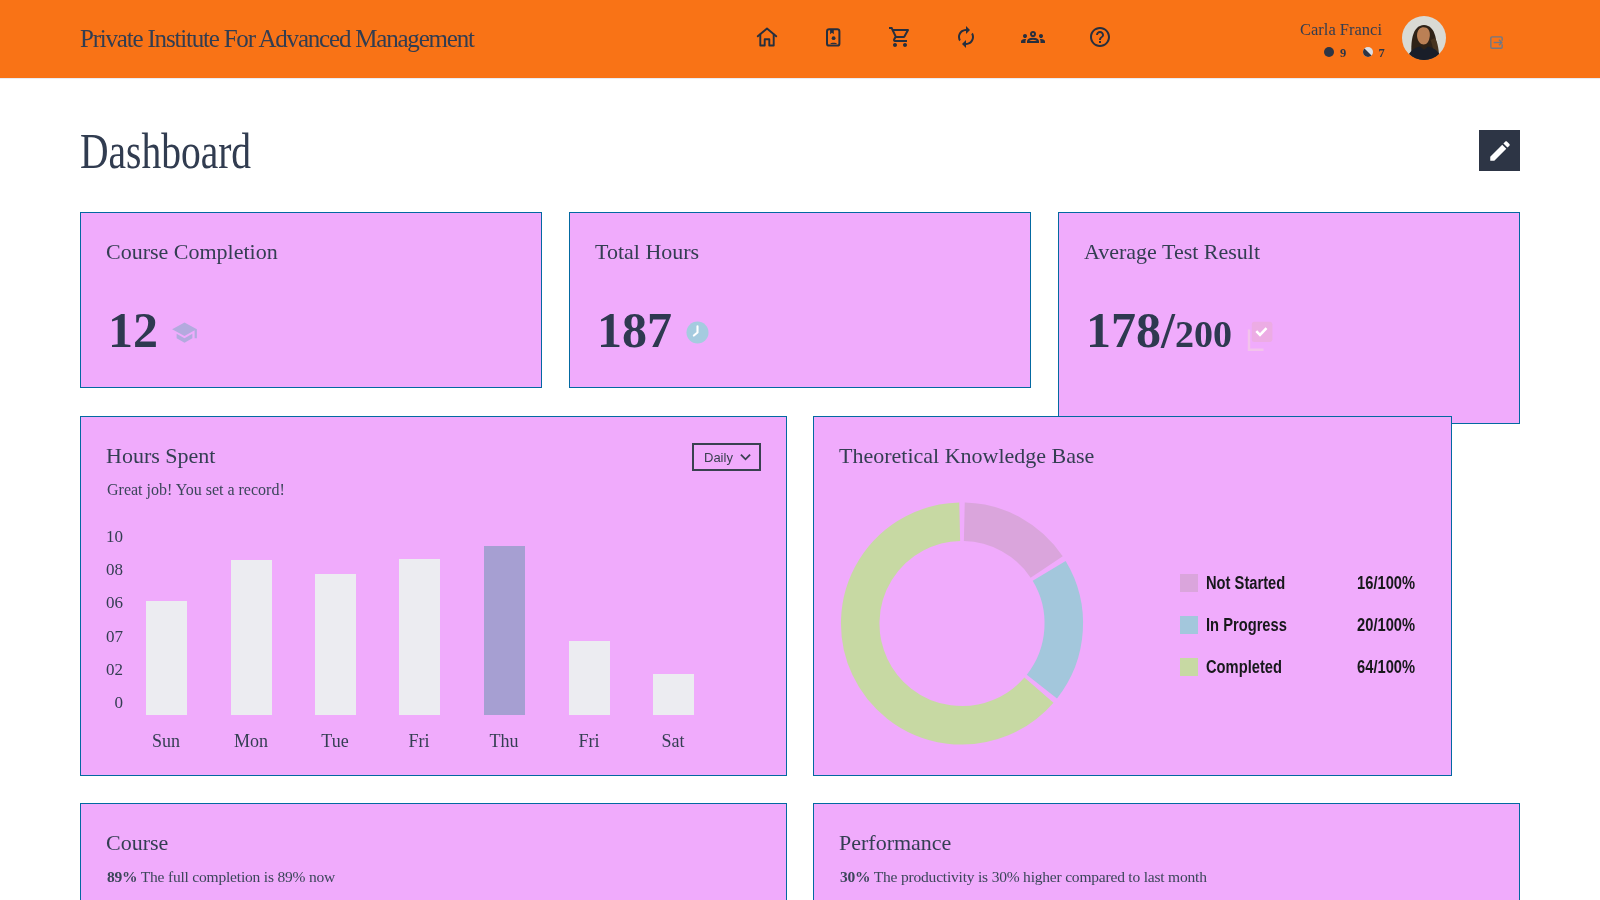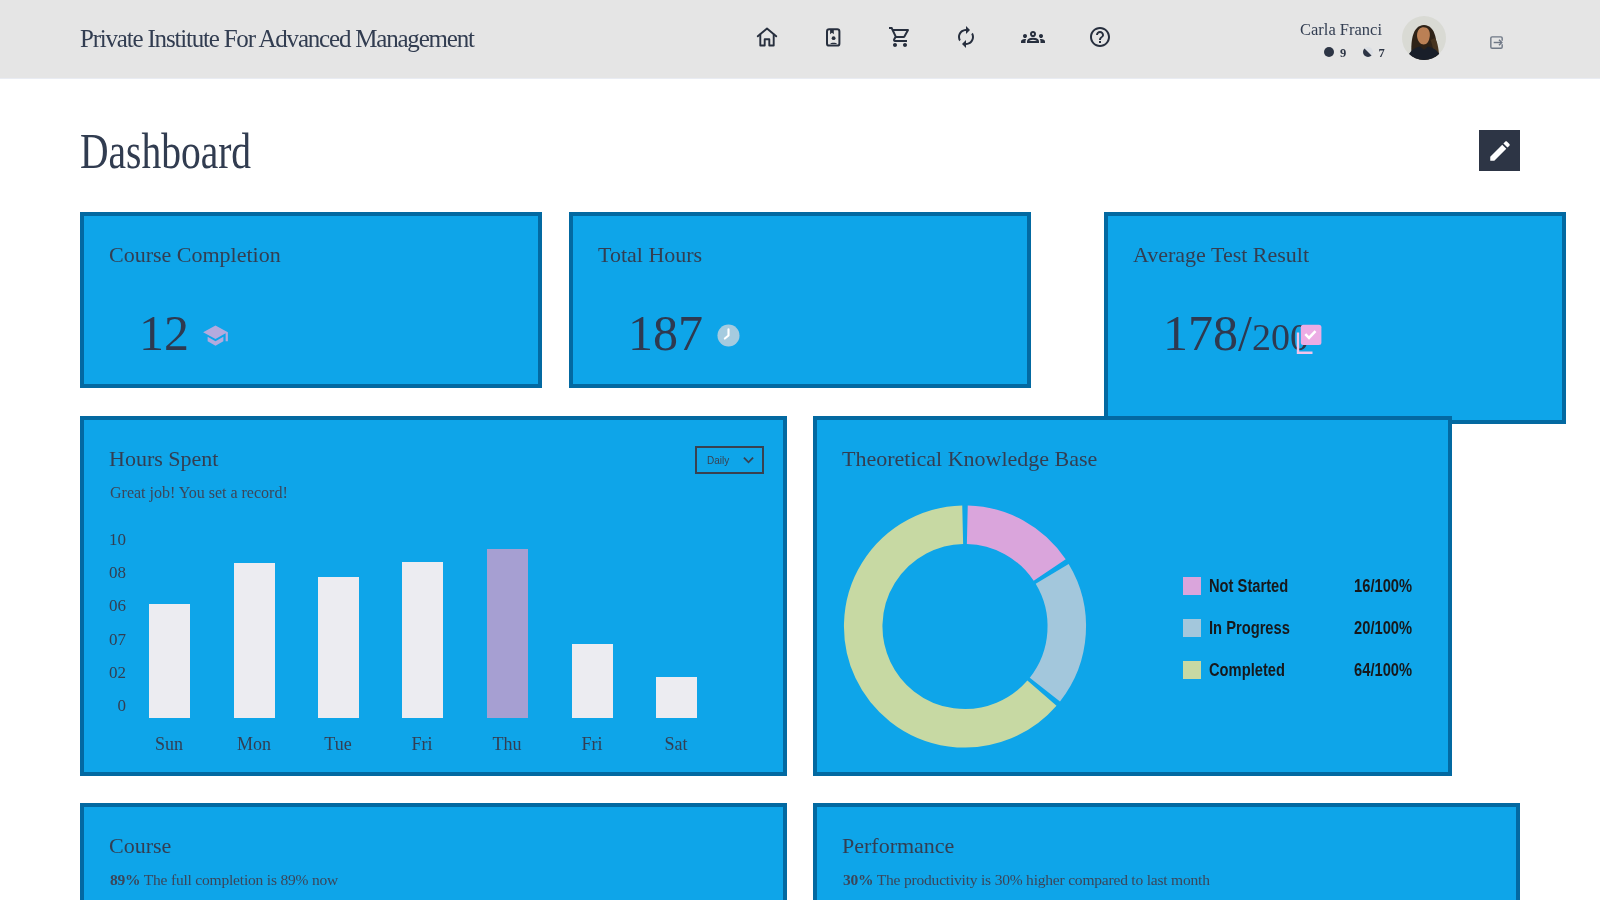--- a/index.html
+++ b/index.html
@@ -1,47 +1,47 @@
 <!DOCTYPE html>
 <html><head>
 <meta charset="utf-8">
 <style>
 * { margin:0; padding:0; box-sizing:border-box; }
 html,body { width:1600px; height:900px; background:#ffffff; overflow:hidden; }
 body { font-family:"Liberation Serif", serif; color:#333e52; position:relative; }
 .abs { position:absolute; }
 
-.header { position:absolute; top:0; left:0; width:1600px; height:79px; background:#e5e5e5; border-bottom:1px solid #e9ecf3; }
+.header { position:absolute; top:0; left:0; width:1600px; height:79px; background:#f97316; border-bottom:1px solid #e9ecf3; }
 .brand { position:absolute; left:80px; top:25px; font-size:25px; letter-spacing:-1.2px; color:#323d51; white-space:nowrap; }
 .navicons { position:absolute; top:25px; left:755px; height:24px; }
 .navicons svg { position:absolute; top:0; }
 .uname { position:absolute; top:20px; left:1300px; font-size:16.5px; color:#323d51; white-space:nowrap; }
 .udots { position:absolute; top:43.5px; left:1301px; width:84px; height:16px; }
 .avatar { position:absolute; top:16px; left:1402px; }
 .logout { position:absolute; top:34px; left:1488px; }
 
 .h1 { position:absolute; left:80px; top:122px; font-size:50px; color:#313c50; transform:scaleX(0.79); transform-origin:left top; }
 .editbtn { position:absolute; left:1479px; top:130px; width:41px; height:41px; background:#2d3545; display:flex; align-items:center; justify-content:center; }
 
-.card { position:absolute; background:#0ea5e9; border:4px solid #0369a1; }
+.card { position:absolute; background:#f0abfc; border:1px solid #0369a1; }
 .c1 { left:80px; top:212px; width:462px; height:176px; }
 .c2 { left:569px; top:212px; width:462px; height:176px; }
-.c3 { left:1104px; top:212px; width:462px; height:212px; }
+.c3 { left:1058px; top:212px; width:462px; height:212px; }
 .cL { left:80px; top:416px; width:707px; height:360px; }
 .cR { left:813px; top:416px; width:639px; height:360px; }
 .bL { left:80px; top:803px; width:707px; height:120px; }
 .bR { left:813px; top:803px; width:707px; height:120px; }
 .ctitle { position:absolute; left:25px; top:26px; font-size:22px; color:#333e52; white-space:nowrap; }
 .statrow { position:absolute; left:27px; top:92px; display:flex; align-items:center; }
-.statnum { font-size:50px; font-weight:normal; color:#2e3950; line-height:1;margin-left:28px; }
+.statnum { font-size:50px; font-weight:bold; color:#2e3950; line-height:1; }
 .statnum .small { font-size:38px; }
 .staticon { align-self:flex-start; }
 
 .subtitle { position:absolute; left:26px; top:64px; font-size:16px; color:#3b465a; }
-.daily { position:absolute; left:611px; top:26px; width:69px; height:28px; border:2px solid #394150; display:flex; align-items:center; justify-content:space-between; padding:0 8px 0 10px; font-family:"Liberation Sans", sans-serif; font-size:10px; color:#394150; }
+.daily { position:absolute; left:611px; top:26px; width:69px; height:28px; border:2px solid #394150; display:flex; align-items:center; justify-content:space-between; padding:0 8px 0 10px; font-family:"Liberation Sans", sans-serif; font-size:13px; color:#394150; }
 .ylab { position:absolute; width:42px; text-align:right; font-size:17px; color:#333e52; left:0px; }
 .bar { position:absolute; background:#ececf1; }
 .bar.hl { background:#a69fd2; }
 .xlab { position:absolute; width:84px; text-align:center; font-size:18px; color:#333e52; top:314px; }
 
 .lgsq { position:absolute; width:18px; height:18px; }
 .lgname { position:absolute; left:392px; font-family:"Liberation Sans", sans-serif; font-size:17.5px; font-weight:bold; color:#17181b; white-space:nowrap; transform:scaleX(0.84); transform-origin:left center; }
 .lgval { position:absolute; right:36px; font-family:"Liberation Sans", sans-serif; font-size:17.5px; font-weight:bold; color:#17181b; transform:scaleX(0.84); transform-origin:right center; }
 .total { position:absolute; left:62px; top:186px; width:172px; text-align:center; font-size:20px; font-weight:bold; color:#21406e; line-height:23px; }
 

